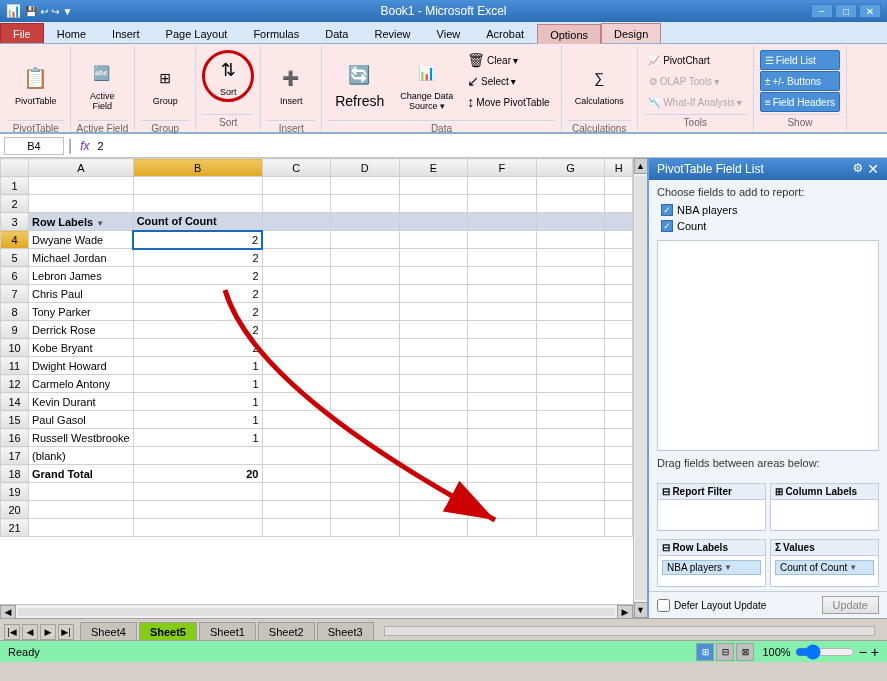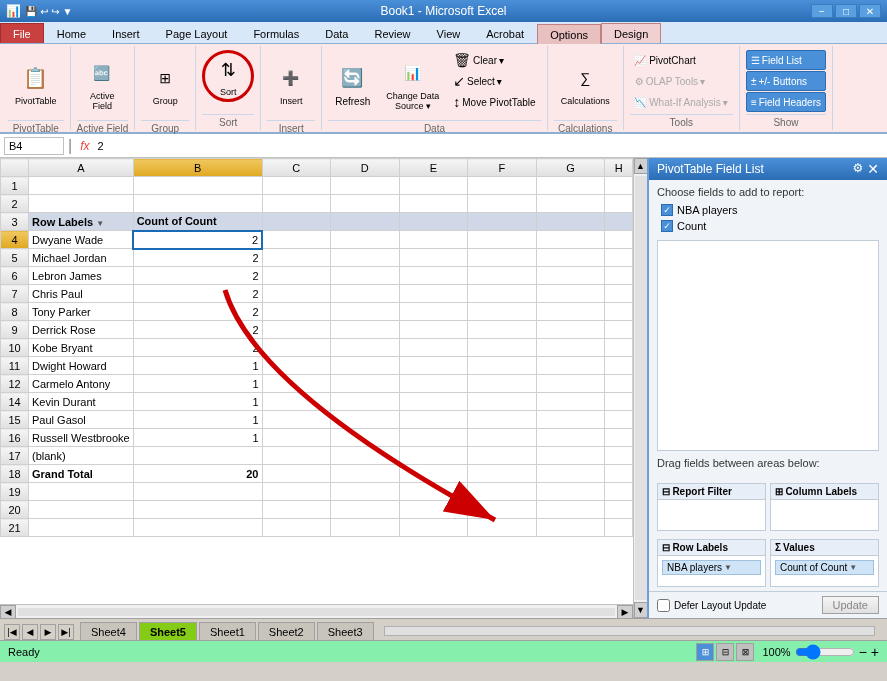--- a/index.html
+++ b/index.html
@@ -128,24 +128,24 @@
       align-items: center;
       padding: 0 4px;
       gap: 4px;
     }
     .cell-ref {
       width: 60px;
       border: 1px solid #c0c0c0;
       height: 18px;
       font-size: 11px;
       padding: 0 4px;
-      text-align: left;
+      text-align: center;
     }
     .formula-divider { color: #888; font-size: 16px; }
-    .formula-fx { font-style: italic; font-size: 12px; color: #ef4444; margin: 0 4px; }
+    .formula-fx { font-style: italic; font-size: 12px; color: #6d28d9; margin: 0 4px; }
     .formula-input { flex: 1; border: none; font-size: 11px; outline: none; }
 
     
     .main-area {
       display: flex;
       height: calc(681px - 22px - 22px - 90px - 24px - 24px - 22px);
     }
 
     
     .spreadsheet {
@@ -466,21 +466,21 @@
         <span style="font-size:9px">Insert</span>
       </div>
     </div>
     <div class="ribbon-group-label">Insert</div>
   </div>
 
   <div class="ribbon-group">
     <div class="ribbon-group-content">
       <div class="ribbon-btn-large">
         <div class="ribbon-btn-icon" style="font-size:18px;">🔄</div>
-        <span style="font-size:10px">Refresh</span>
+        <span style="font-size:14px">Refresh</span>
       </div>
       <div class="ribbon-btn-large">
         <div class="ribbon-btn-icon" style="font-size:14px;">📊</div>
         <span style="font-size:9px;text-align:center">Change Data<br>Source ▾</span>
       </div>
       <div class="ribbon-small-group">
         <div class="ribbon-btn-small">
           <span class="ribbon-btn-small-icon">🗑</span>
           <span>Clear</span>
           <span>▾</span>

